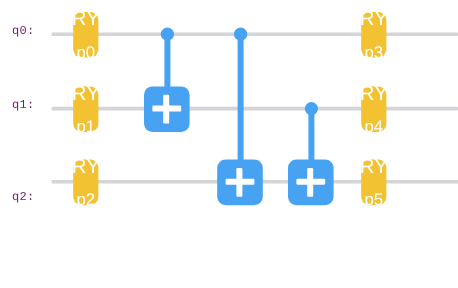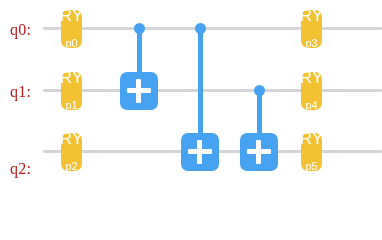--- a/index.html
+++ b/index.html
@@ -18,23 +18,23 @@
     overflow: hidden;
   }
   .wire {
     position: absolute;
     height: 3px;
     background: #d4d4d9;
     border-radius: 1px;
   }
   .qlabel {
     position: absolute;
-    color: #b91c1c;
-    font-size: 16px;
-    font-family: Liberation Serif, serif;
+    color: #701a75;
+    font-size: 10px;
+    font-family: Liberation Mono, monospace;
     letter-spacing: 0.2px;
     white-space: nowrap;
     line-height: 1;
   }
   .gate-ry {
     position: absolute;
     width: 21px;
     height: 38px;
     background: #f2c232;
     border-radius: 7px;
@@ -45,21 +45,21 @@
     justify-content: center;
     color: #ffffff;
   }
   .gate-ry .g-main {
     font-size: 17px;
     line-height: 15px;
     font-family: "Liberation Sans", sans-serif;
     margin-top: -1px;
   }
   .gate-ry .g-sub {
-    font-size: 11px;
+    font-size: 14px;
     line-height: 12px;
     font-family: "Liberation Sans", sans-serif;
     margin-top: 14px;
   }
   .cnot-target {
     position: absolute;
     width: 38px;
     height: 38px;
     background: #47a2f2;
     border-radius: 7px;

